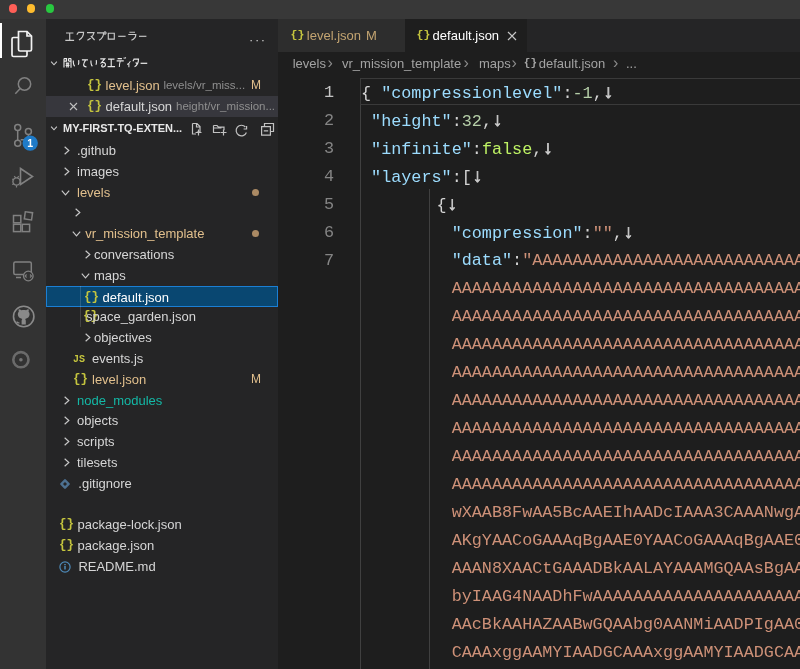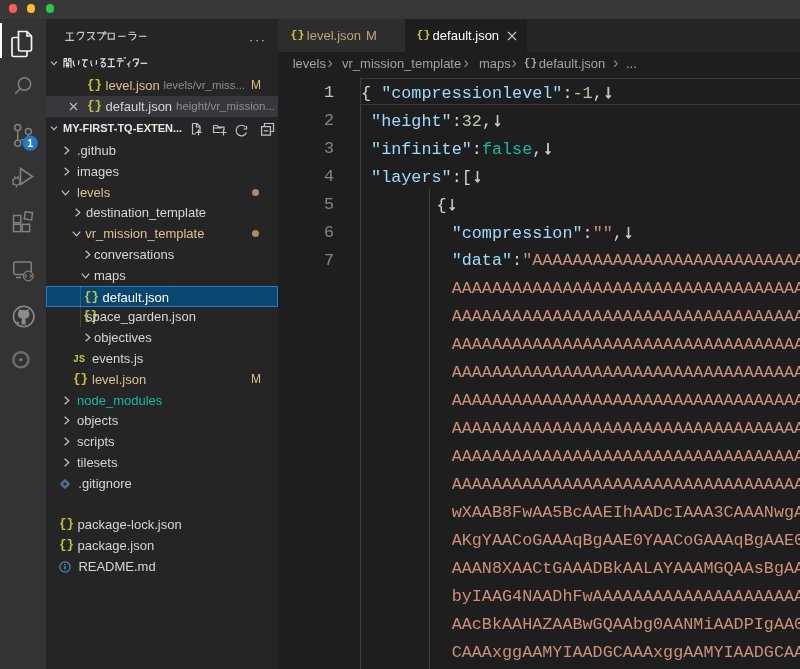--- a/index.html
+++ b/index.html
@@ -13,21 +13,21 @@
 .lbl{position:absolute;top:0;line-height:21px}
 .desc{color:#8f8f8f;font-size:11.5px}
 .mod{color:#e2c08d}
 .dim{color:#14b8a6}
 .mb{position:absolute;top:0;color:#e2c08d;font-size:12px}
 .dot{position:absolute;left:206px;top:7px;width:7px;height:7px;border-radius:50%;background:#ab8a64}
 .jsn{font-family:"Liberation Mono",monospace;font-weight:bold;color:#c5c53e;font-size:12.5px}
 .hdr{font-weight:bold;font-size:11px;color:#e8e8e8}
 .code{position:absolute;font-family:"Liberation Mono",monospace;font-size:16.79px;line-height:28px;height:30px;padding-top:2px;white-space:pre;color:#d4d4d4}
 .g{position:absolute;left:288px;font-family:"Liberation Mono",monospace;font-size:16.79px;line-height:28px;height:30px;padding-top:2px;width:46px;text-align:right;color:#858585}
-.k{color:#9cdcfe}.s{color:#ce9178}.n{color:#b5cea8}.b{color:#14b8a6}.w{color:#c9c9c9;font-weight:bold;font-size:19.5px;text-shadow:0.4px 0 #c9c9c9,-0.4px 0 #c9c9c9}
+.k{color:#9cdcfe}.s{color:#ce9178}.n{color:#b5cea8}.b{color:#bef264}.w{color:#c9c9c9;font-weight:bold;font-size:19.5px;text-shadow:0.4px 0 #c9c9c9,-0.4px 0 #c9c9c9}
 .bc{position:absolute;top:33px;height:23px;line-height:23px;font-size:13px;color:#a3a3a3;white-space:nowrap}
 .sep{color:#8a8a8a;font-size:16px;top:31.5px}
 svg{position:absolute;overflow:visible}
 </style></head>
 <body>
 <div id="stage">
 <div class="abs" id="actbar"></div>
 <div class="abs" id="sidebar"></div>
 <div class="abs" id="titlebar">
   <div class="abs tl" style="left:8.8px;background:#ff5f57"></div>
@@ -192,21 +192,20 @@
       <svg class="chev" style="left:13px;top:4px" width="13" height="13" viewBox="0 0 14 14" fill="none" stroke="#c8c8c8" stroke-width="1.25">
         <path d="M3 5 L7 9.5 L11 5"></path>
       </svg>
       <span class="lbl mod" style="left:31px">levels</span>
       <span class="dot"></span>
     </div>
 <div class="srow" style="top:202.4px">
       <svg class="chev" style="left:25px;top:4px" width="13" height="13" viewBox="0 0 14 14" fill="none" stroke="#c8c8c8" stroke-width="1.25">
         <path d="M5 3 L9.5 7 L5 11"></path>
       </svg>
-      <span class="lbl" style="left:40px">destination_template</span>
     </div>
 <div class="srow" style="top:223.2px">
       <svg class="chev" style="left:24px;top:4px" width="13" height="13" viewBox="0 0 14 14" fill="none" stroke="#c8c8c8" stroke-width="1.25">
         <path d="M3 5 L7 9.5 L11 5"></path>
       </svg>
       <span class="lbl mod" style="left:39.2px">vr_mission_template</span>
       <span class="dot"></span>
     </div>
 <div class="srow" style="top:244px">
       <svg class="chev" style="left:35px;top:4px" width="13" height="13" viewBox="0 0 14 14" fill="none" stroke="#c8c8c8" stroke-width="1.25">

